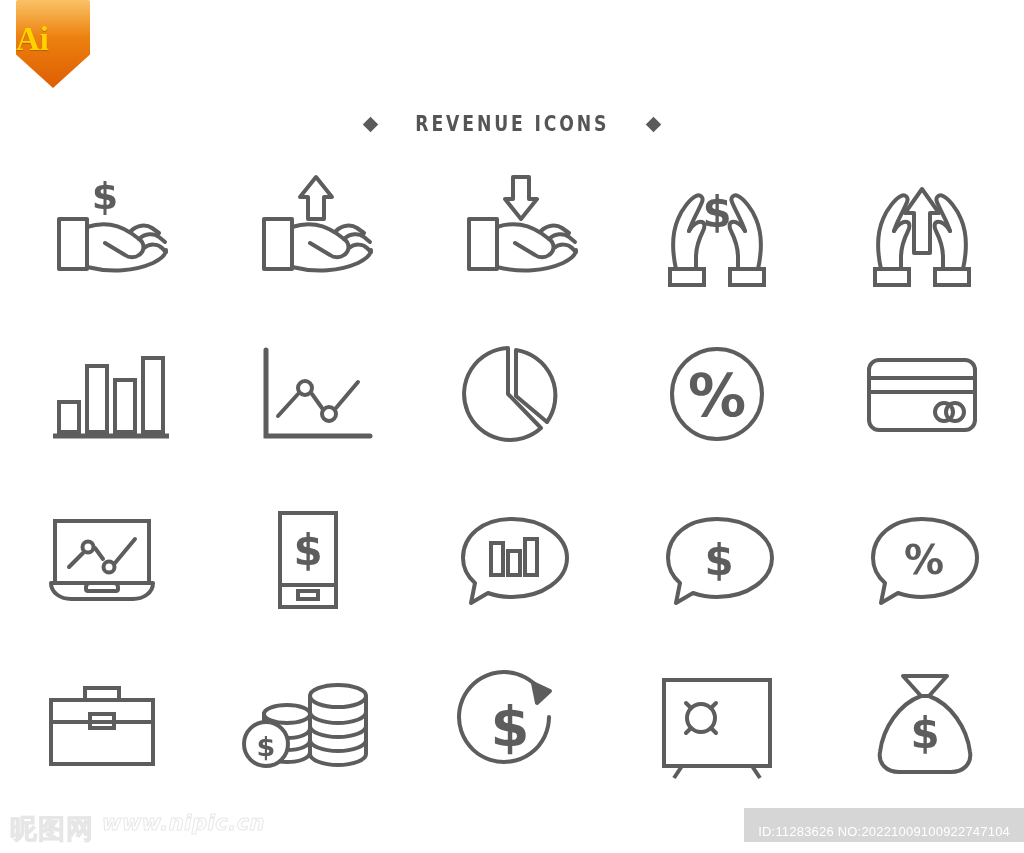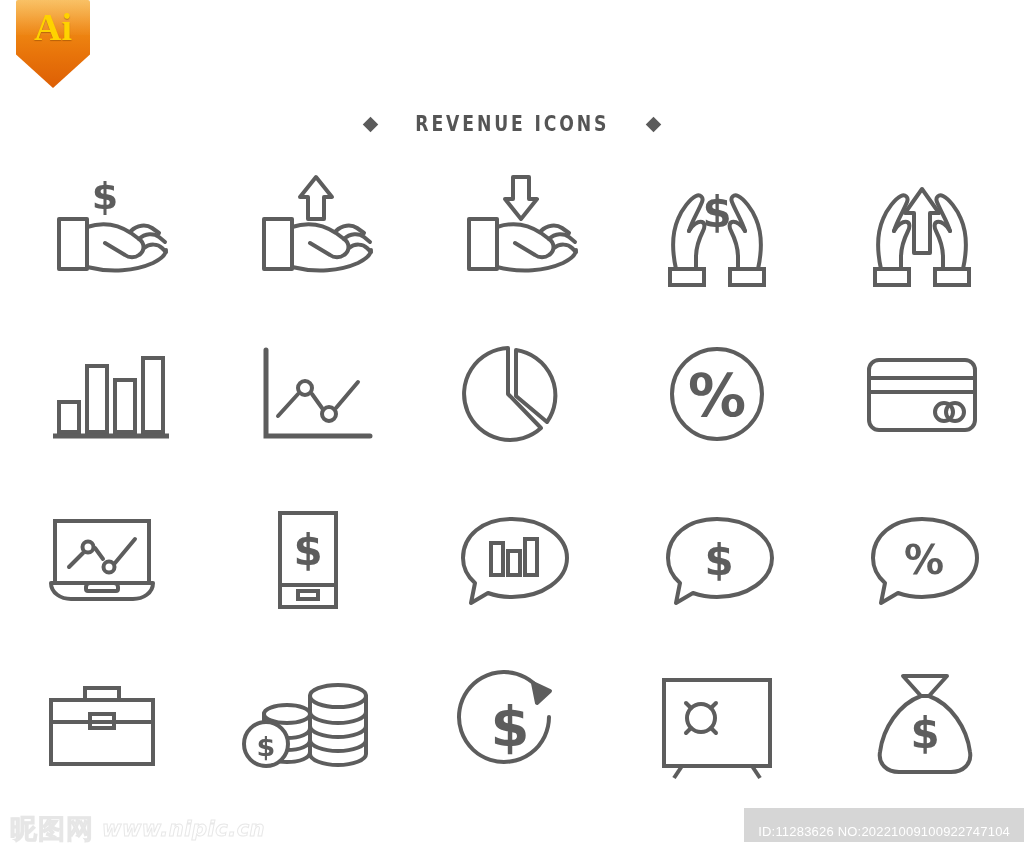--- a/index.html
+++ b/index.html
@@ -36,27 +36,27 @@
   .ai-badge .ribbon-gloss {
     position: absolute;
     left: 0; top: 0; right: 0; height: 40%;
     background: linear-gradient(180deg, rgba(255,255,255,0.30), rgba(255,255,255,0.02));
     clip-path: polygon(0 0, 100% 0, 100% 100%, 0 100%);
     pointer-events: none;
   }
   .ai-badge .ribbon-label {
     position: absolute;
     left: 0;
-    top: 8px;
+    top: 20px;
     width: 100%;
-    text-align: center;
+    text-align: left;
     font-family: "Liberation Serif", serif;
     font-weight: bold;
     font-style: normal;
-    font-size: 38px;
+    font-size: 33px;
     line-height: 38px;
     color: #ffd200;
     letter-spacing: 0px;
     text-shadow: 0 1px 1px rgba(120,60,0,0.45);
   }
 
   
   .page-title {
     position: absolute;
     left: 0;
@@ -128,21 +128,20 @@
     font-weight: bold;
     text-anchor: middle;
   }
 
   
   .watermark {
     position: absolute;
     left: 10px;
     bottom: 6px;
     display: flex;
-    align-items: center;
     gap: 8px;
     opacity: 0.85;
   }
   .watermark .wm-cn {
     font-family: "DejaVu Sans", sans-serif;
     font-size: 27px;
     font-weight: bold;
     letter-spacing: 1px;
     color: transparent;
     -webkit-text-stroke: 1px #e2e2e2;

